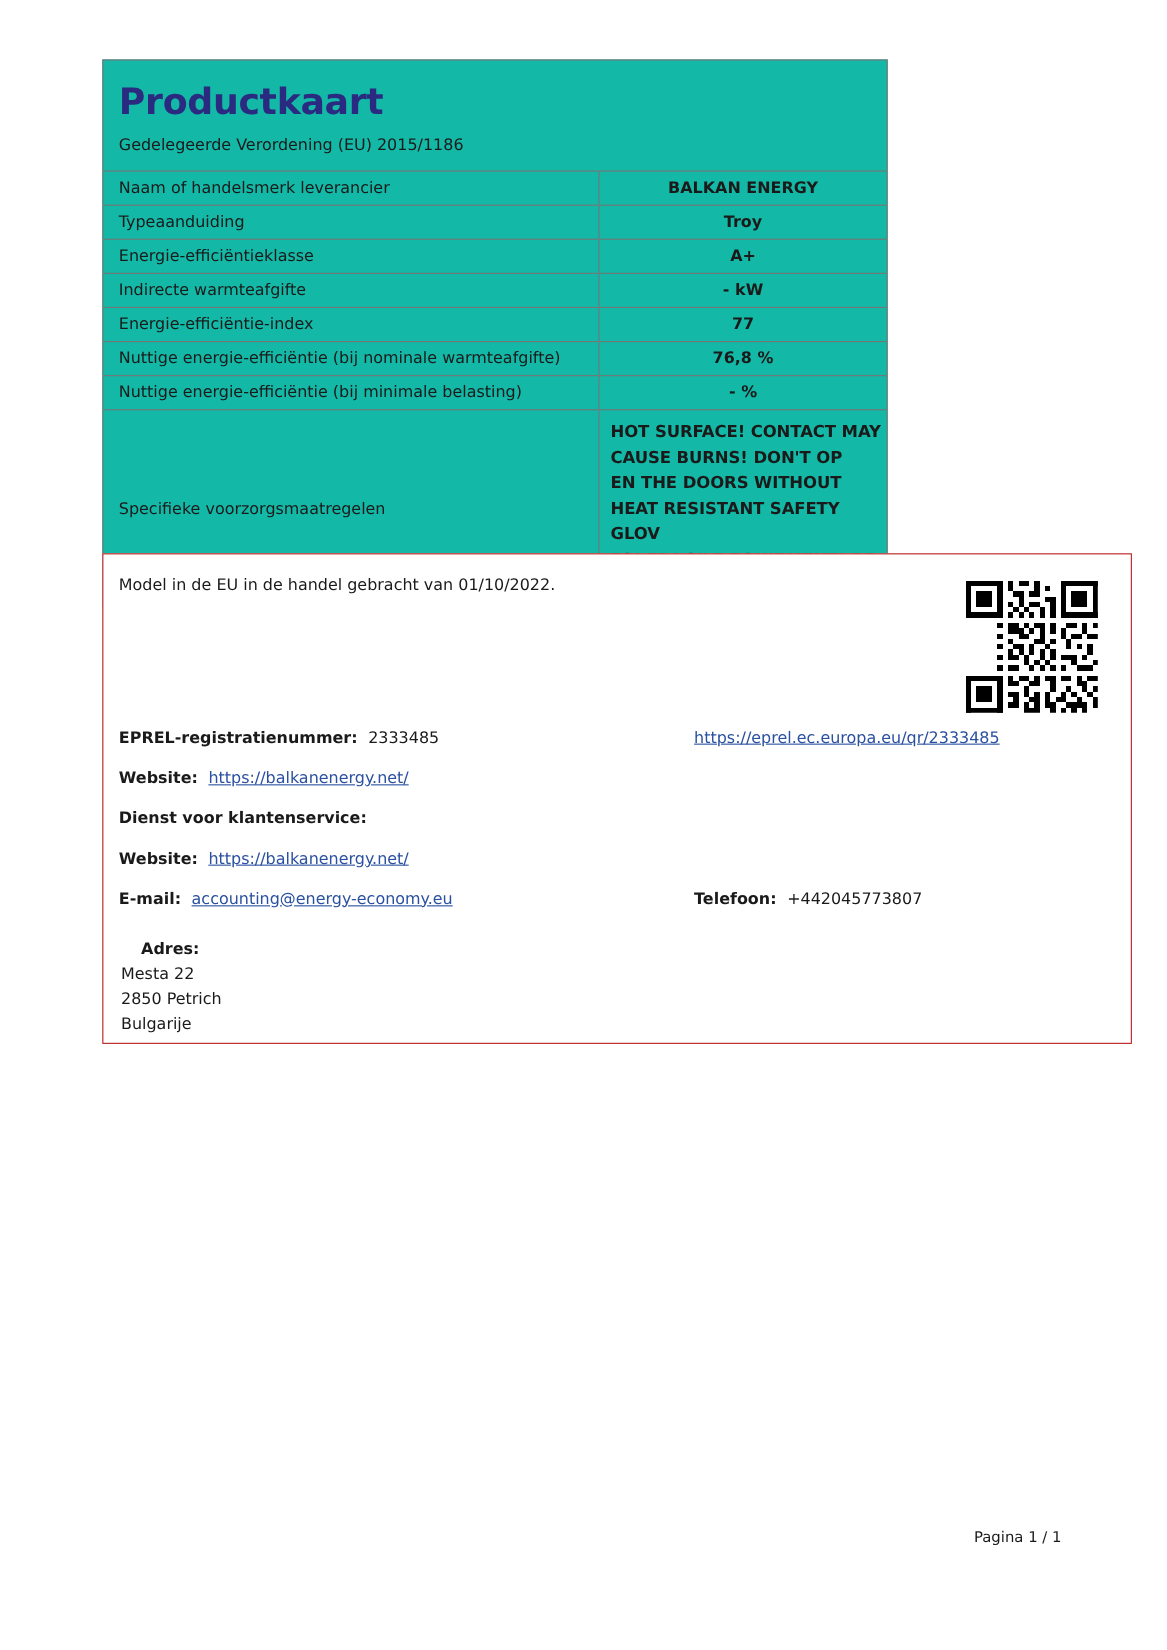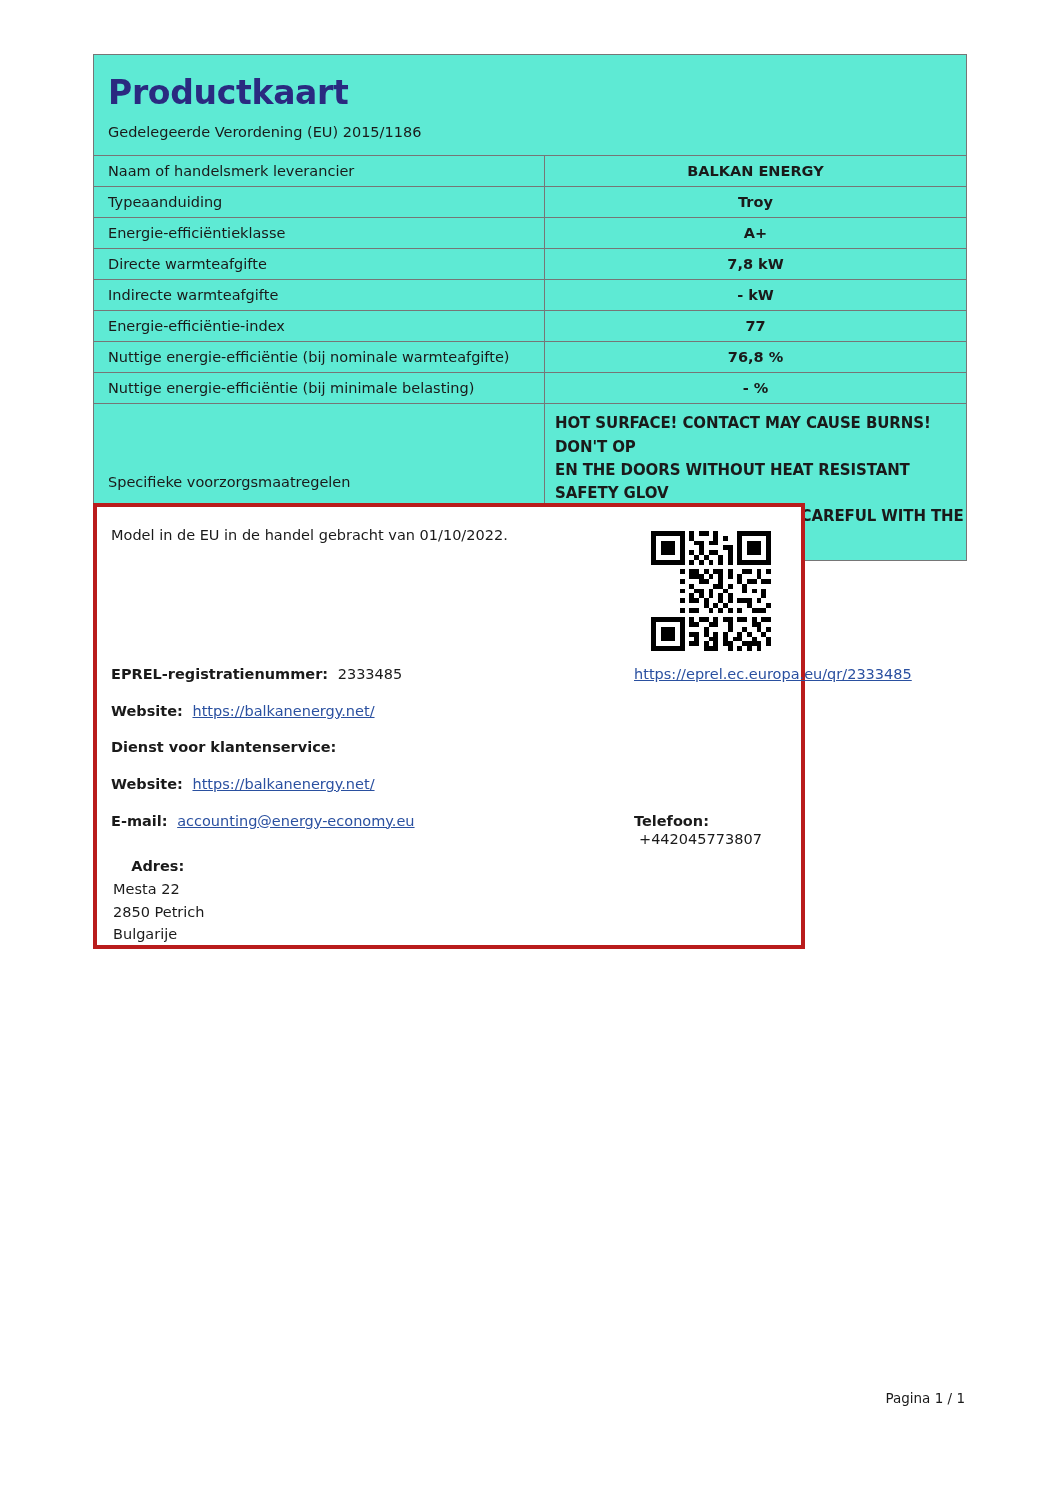--- a/index.html
+++ b/index.html
@@ -20,24 +20,24 @@
     left: 0; top: 0;
     width: 1061px;
     height: 1500px;
   }
 
   
   .card {
     position: absolute;
     left: 93px;
     top: 54px;
-    width: 874px;
+    width: 714px;
     border: 1px solid #767676;
     box-sizing: border-box;
-    background: #5eead4;
+    background: #14b8a6;
   }
   .card-inner {
     padding: 0;
   }
   .title {
     font-family: "DejaVu Sans", sans-serif;
     font-size: 33px;
     font-weight: bold;
     color: #2a2a80;
     letter-spacing: -0.3px;
@@ -87,23 +87,23 @@
   }
   table.spec tr:last-child td {
     border-bottom: none;
   }
 
   
   .infobox {
     position: absolute;
     left: 93px;
     top: 503px;
-    width: 712px;
+    width: 936px;
     height: 446px;
-    border: 4px solid #b91c1c;
+    border: 1px solid #b91c1c;
     box-sizing: border-box;
     background: #fff;
   }
   .placed {
     position: absolute;
     left: 14px;
     top: 20px;
     font-size: 14.5px;
   }
   .qr {
@@ -175,24 +175,20 @@
             <td class="label">Naam of handelsmerk leverancier</td>
             <td class="value">BALKAN ENERGY</td>
           </tr>
           <tr>
             <td class="label">Typeaanduiding</td>
             <td class="value">Troy</td>
           </tr>
           <tr>
             <td class="label">Energie-efficiëntieklasse</td>
             <td class="value">A+</td>
-          </tr>
-          <tr>
-            <td class="label">Directe warmteafgifte</td>
-            <td class="value">7,8 kW</td>
           </tr>
           <tr>
             <td class="label">Indirecte warmteafgifte</td>
             <td class="value">- kW</td>
           </tr>
           <tr>
             <td class="label">Energie-efficiëntie-index</td>
             <td class="value">77</td>
           </tr>
           <tr>

